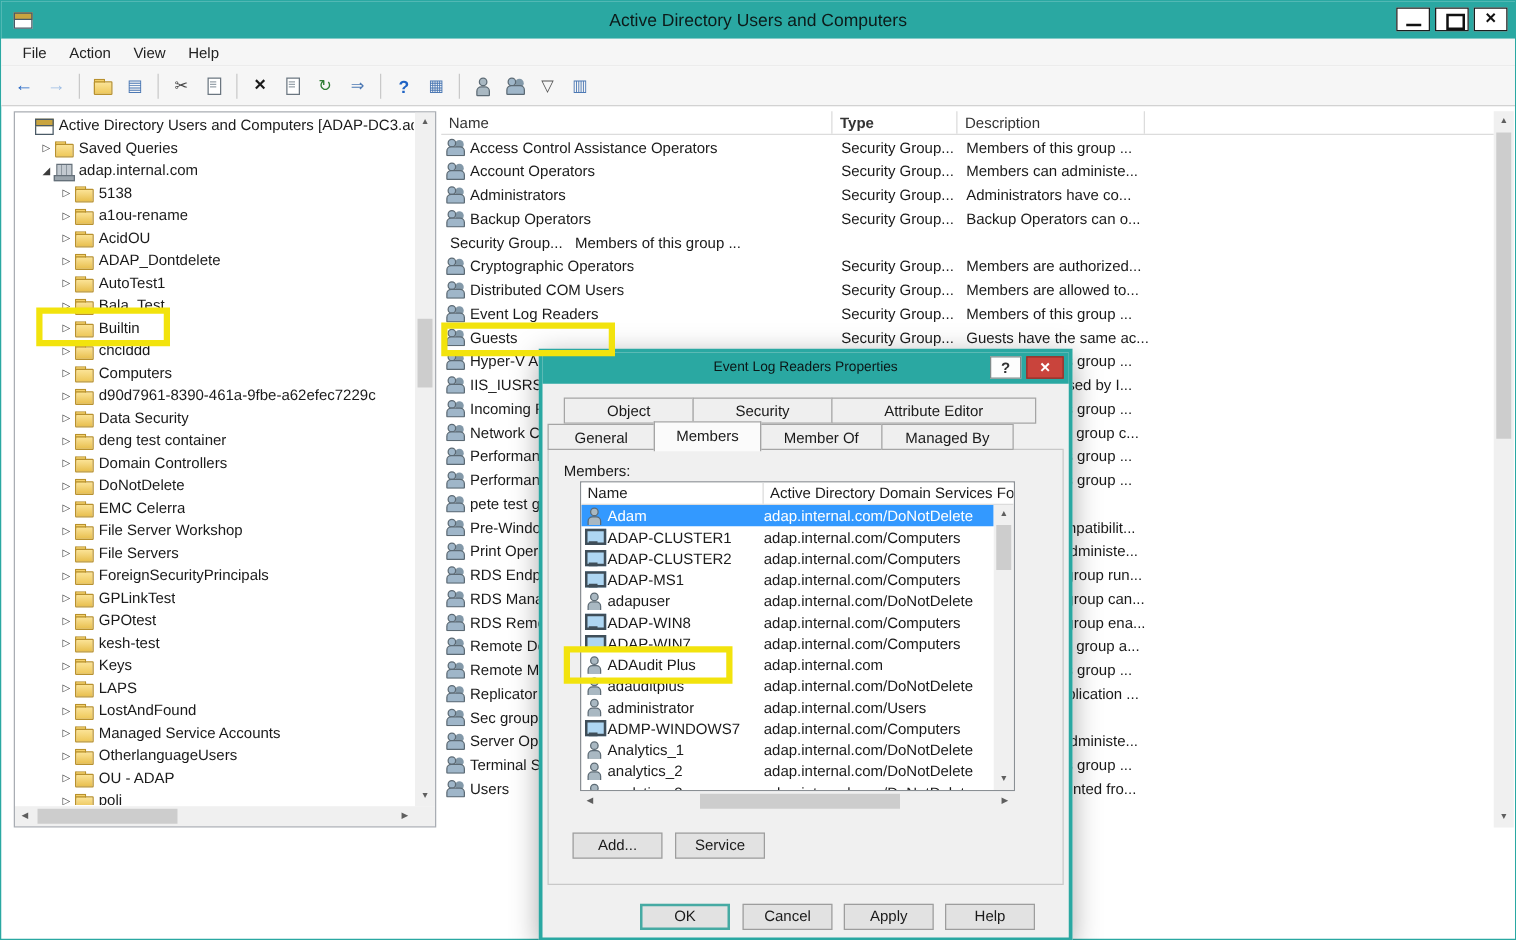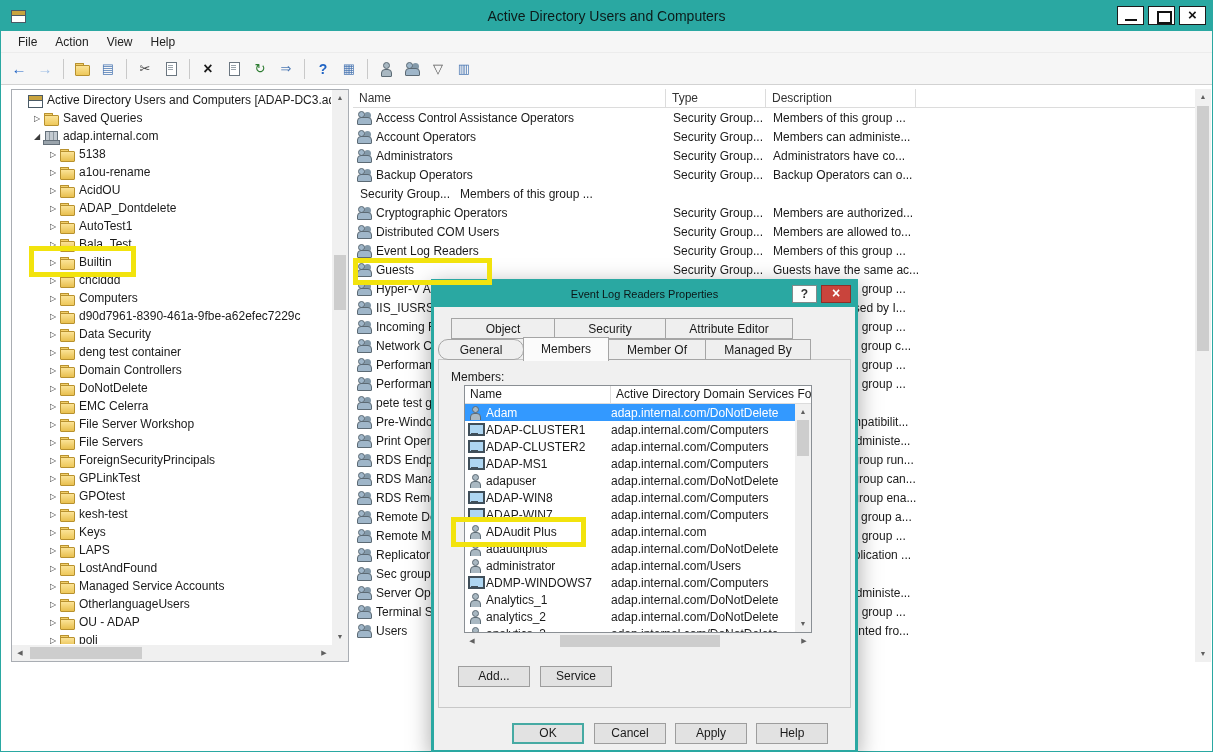--- a/index.html
+++ b/index.html
@@ -62,43 +62,43 @@
   .tree-items{position:absolute;left:1px;top:1px;right:17px;bottom:17px;overflow:hidden;}
   .tree-item{height:18px;display:flex;align-items:center;white-space:nowrap;}
   .expander{width:12px;font-size:8px;color:#3c3c3c;text-align:center;flex:none;}
   .tree-item .label{padding-left:4px;overflow:hidden;}
 
   
   .list-pane{position:absolute;left:352px;top:88px;right:1px;height:573px;background:#fff;}
   .list-header{position:absolute;left:0;top:0;right:16px;height:19px;display:flex;background:#fff;border-bottom:1px solid #dcdcdc;}
   .hcell{border-right:1px solid #dcdcdc;padding-left:6px;line-height:18px;color:#333;overflow:hidden;white-space:nowrap;flex:none;}
   .hc-name{width:313px;}
-  .hc-type{width:100px;}
+  .hc-type{width:100px;font-weight:bold;}
   .hc-desc{width:150px;}
   .hc-fill{flex:1;border-right:none;}
   .list-rows{position:absolute;left:0;top:19px;right:16px;bottom:0;overflow:hidden;}
   .list-row{height:19px;display:flex;align-items:center;white-space:nowrap;}
   .lc-name{width:313px;display:flex;align-items:center;padding-left:3px;overflow:hidden;flex:none;}
   .lc-name .label{padding-left:4px;overflow:hidden;}
   .lc-type{width:100px;padding-left:7px;overflow:hidden;flex:none;}
   .lc-desc{width:300px;padding-left:7px;overflow:hidden;flex:none;}
 
   
   .dialog{position:absolute;left:430px;top:278px;width:427px;height:474px;background:#f0f0f0;border:3px solid var(--titlebar,#2aa8a2);box-shadow:0 6px 22px rgba(0,0,0,.35);z-index:30;}
   .dlg-titlebar{position:absolute;left:0;top:0;right:0;height:25px;background:var(--titlebar,#2aa8a2);}
   .dlg-title{position:absolute;left:0;right:0;text-align:center;line-height:25px;font-size:11px;color:#0b1717;}
   .dlg-help{position:absolute;top:3px;right:38px;width:25px;height:18px;background:#fdfdfd;border:1px solid #7f8b8b;text-align:center;line-height:16px;font-weight:bold;color:#333;}
   .dlg-close{position:absolute;top:3px;right:4px;width:30px;height:18px;background:var(--dialog-close,#c9443c);border:1px solid #8e2f29;color:#fff;text-align:center;line-height:15px;font-size:14px;font-weight:bold;}
   .tabs-back{position:absolute;left:17px;top:36px;display:flex;}
   .tabs-front{position:absolute;left:4px;top:57px;display:flex;z-index:2;}
   .tab{height:21px;line-height:20px;text-align:center;background:#efefef;border:1px solid #a5a5a5;margin-right:-1px;overflow:hidden;}
   .tabs-back .tab:nth-child(1){width:104px;}
   .tabs-back .tab:nth-child(2){width:112px;}
-  .tabs-back .tab:nth-child(3){width:128px;text-align:center;}
-  .tabs-front .tab:nth-child(1){width:86px;border-radius:10px;}
+  .tabs-back .tab:nth-child(3){width:164px;text-align:center;}
+  .tabs-front .tab:nth-child(1){width:86px;}
   .tabs-front .tab:nth-child(2){width:86px;}
   .tabs-front .tab:nth-child(3){width:98px;}
   .tabs-front .tab:nth-child(4){width:106px;}
   .tabs-front .tab.active{background:#fbfbfb;height:24px;margin-top:-2px;border-bottom:none;z-index:3;line-height:22px;}
   .tab-panel{position:absolute;left:4px;right:4px;top:77px;bottom:42px;background:#f0f0f0;border:1px solid #c8c8c8;}
   .members-label{position:absolute;left:17px;top:88px;}
   .member-list{position:absolute;left:30px;top:103px;width:348px;height:248px;background:#fff;border:1px solid #8a8f94;overflow:hidden;}
   .member-header{position:absolute;left:0;top:0;right:0;height:18px;display:flex;border-bottom:1px solid #dcdcdc;background:#fff;}
   .mh-name{width:146px;border-right:1px solid #dcdcdc;padding-left:5px;line-height:17px;flex:none;}
   .mh-folder{flex:1;padding-left:5px;line-height:17px;overflow:hidden;white-space:nowrap;}

